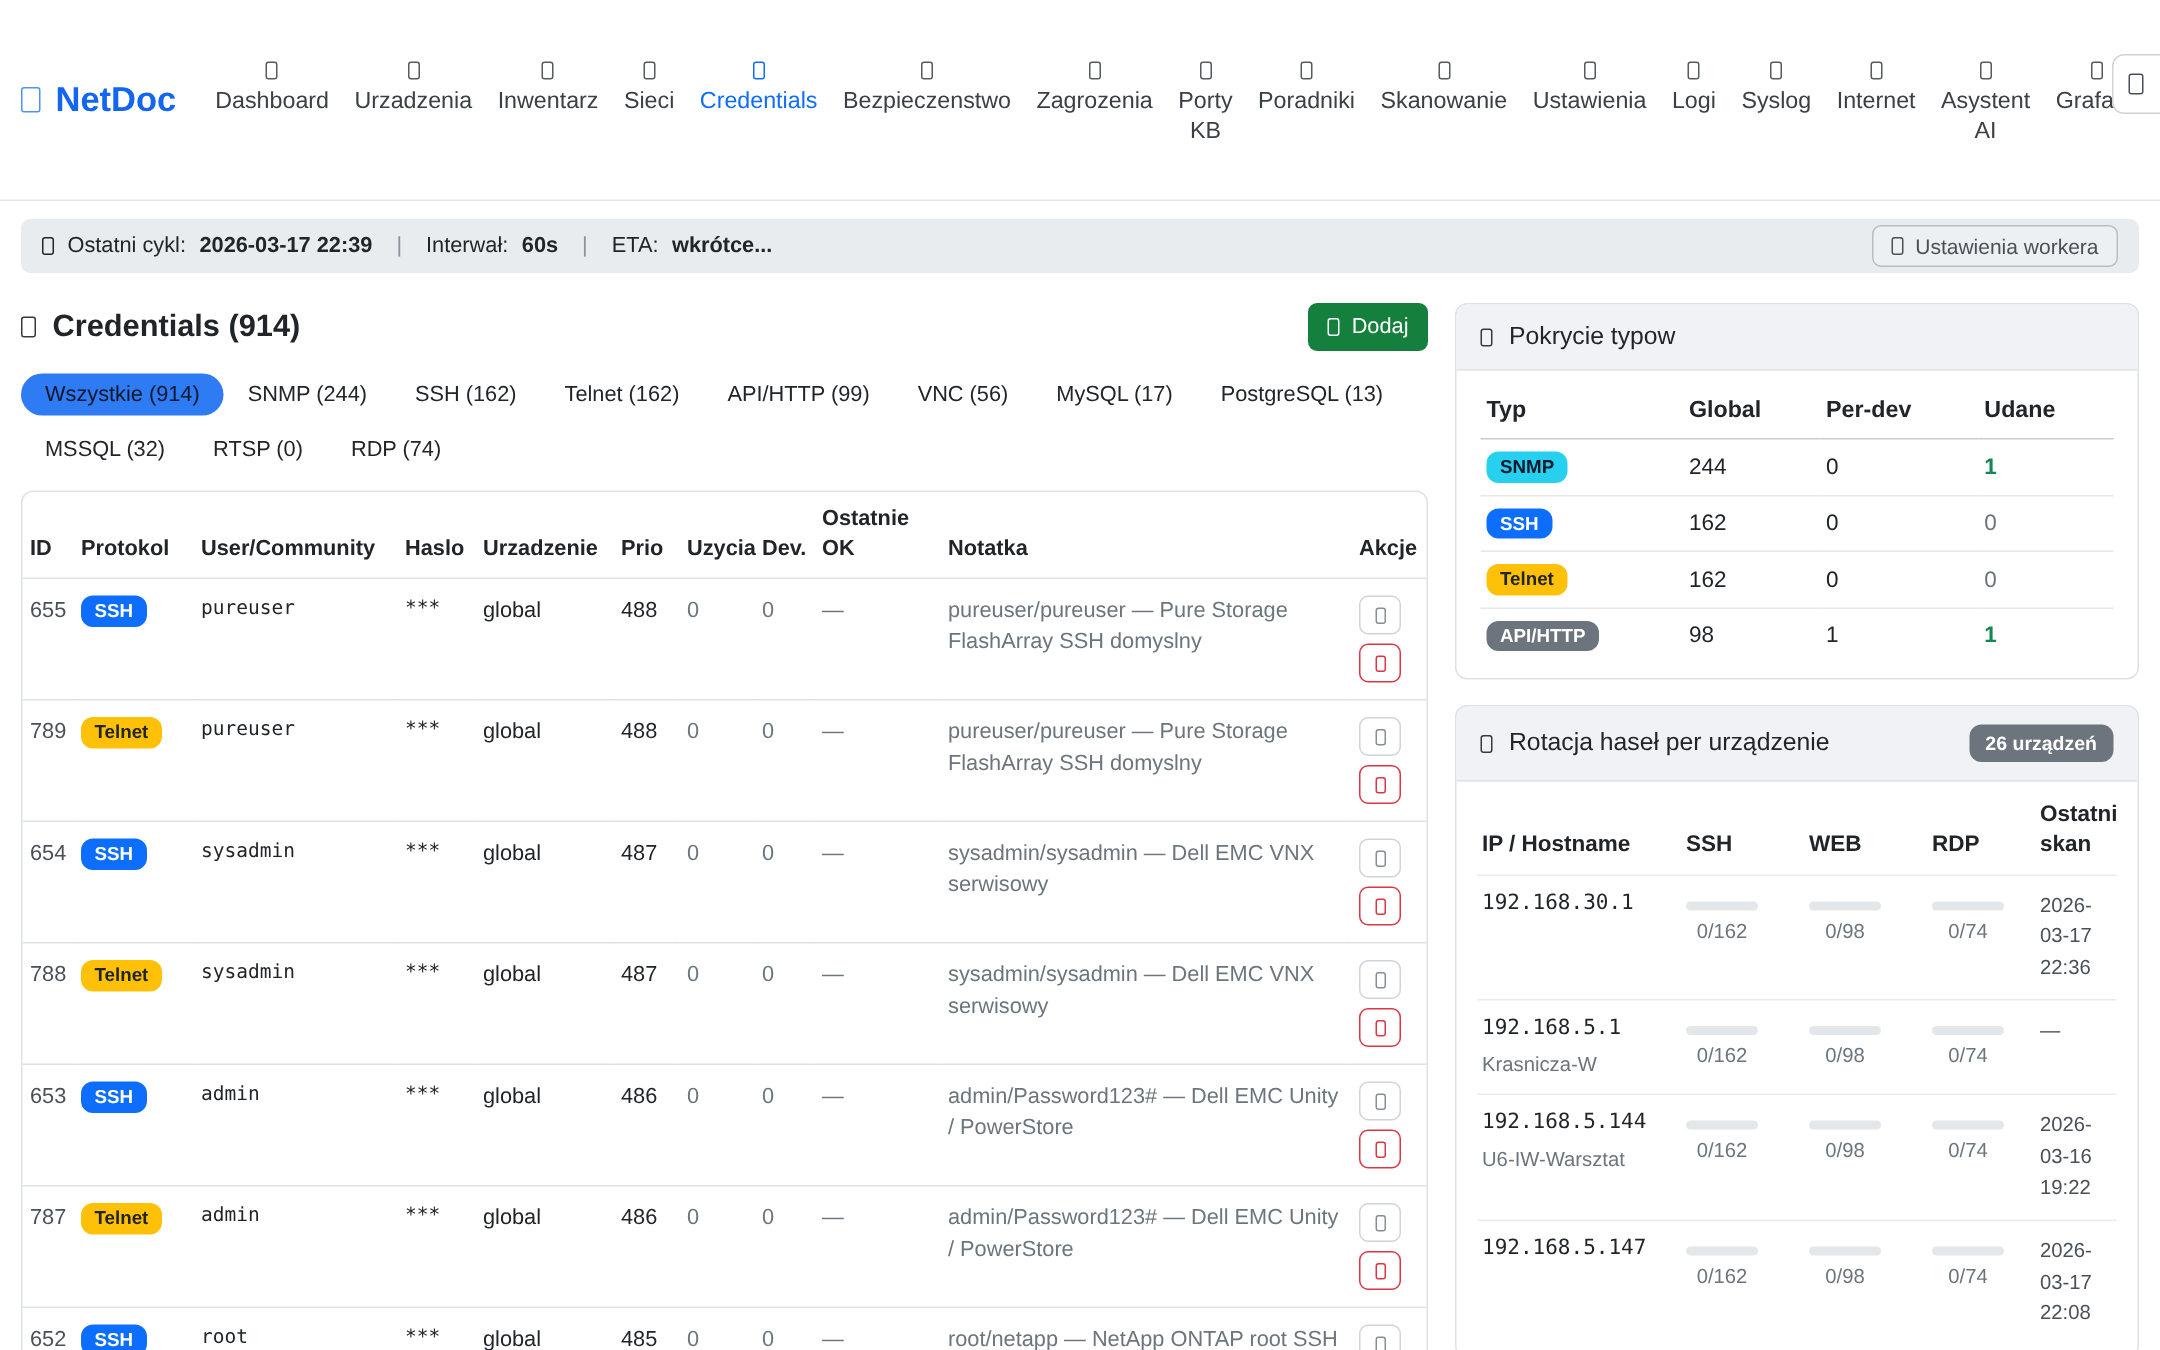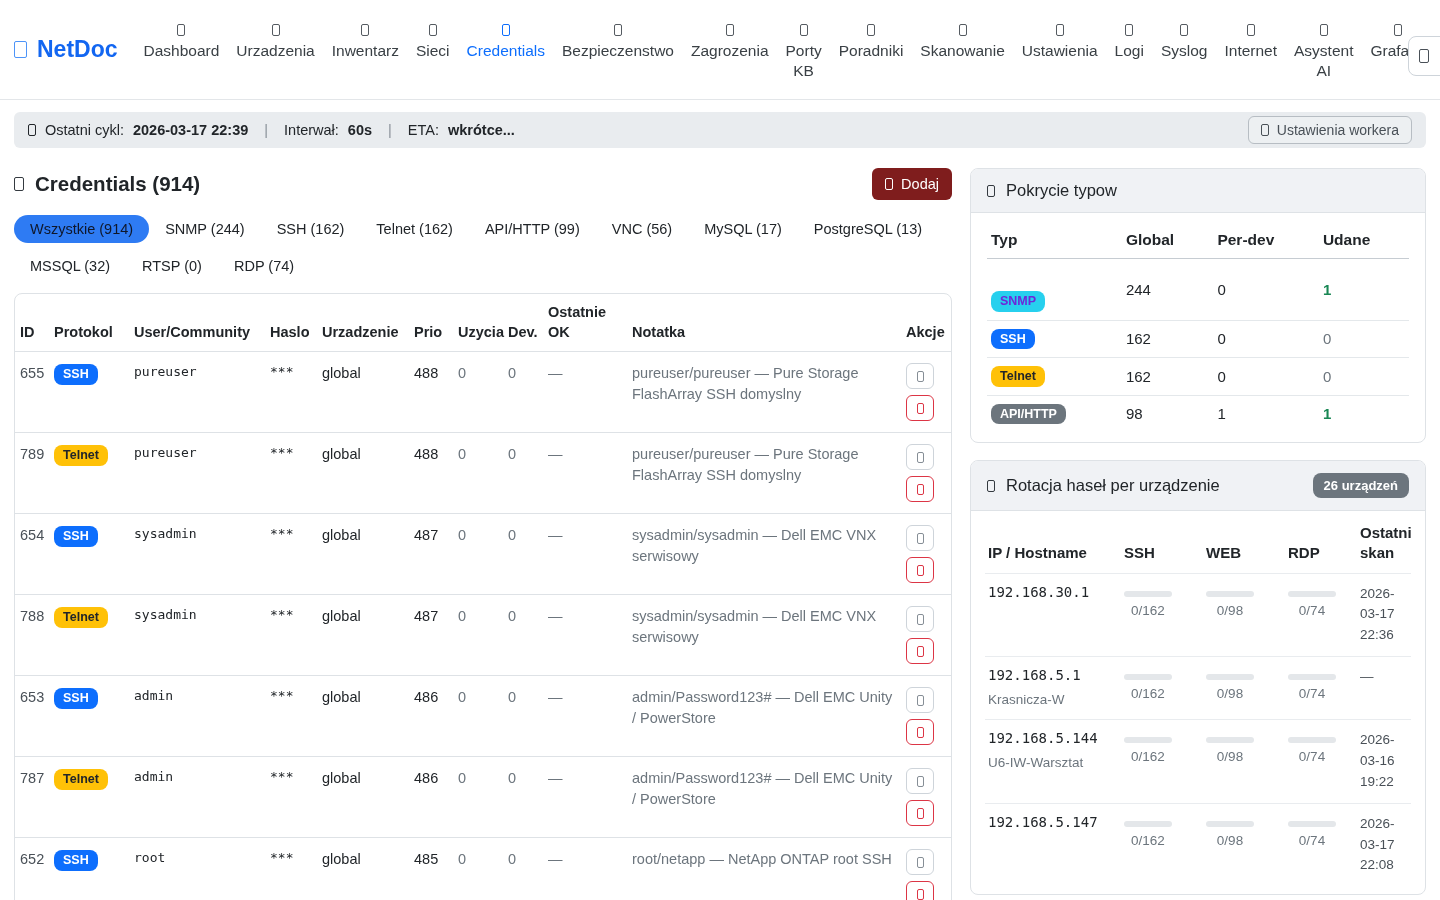--- a/index.html
+++ b/index.html
@@ -4,21 +4,21 @@
 <style>
   * { margin:0; padding:0; box-sizing:border-box; }
   html,body { width:1440px; height:900px; overflow:hidden; background:#fff;
     font-family:"Liberation Sans", sans-serif; color:#212529; }
 
   .tofu { display:inline-block; width:10px; height:14px;
     border:1.6px solid currentColor; border-radius:2px; flex:none; }
   .tofu.sm { width:8px; height:12px; border-width:1.4px; }
 
   
-  .topnav { height:100px; display:flex; align-items:center; padding:0 14px;
+  .topnav { height:134px; display:flex; align-items:center; padding:0 14px;
     border-bottom:1px solid #e3e6e9; background:#fff; position:relative; }
   .brand { display:flex; align-items:center; gap:10px; color:#1266f1;
     font-weight:700; font-size:23px; cursor:pointer; }
   .brand .tofu { color:#4d94f8; width:13px; height:17px; }
   .nav-items { display:flex; margin-left:26px; gap:0 17px; align-items:flex-start; }
   .nav-item { display:flex; flex-direction:column; align-items:center;
     width:min-content; text-align:center; font-size:15.5px; line-height:1.3;
     color:#3a4045; gap:5px; padding-top:6px; cursor:pointer; }
   .nav-item .tofu { color:#555b61; }
   .nav-item.active { color:#0d6efd; }
@@ -39,40 +39,40 @@
 
   
   .main { display:flex; gap:18px; padding:20px 14px 0; align-items:flex-start; }
   .left { width:938px; flex:none; }
   .right { flex:1; min-width:0; }
 
   
   .head-row { display:flex; align-items:center; justify-content:space-between; margin-bottom:15px; }
   .h1 { font-size:20.5px; font-weight:700; display:flex; gap:11px; align-items:center; }
   .h1 .tofu { color:#343a40; }
-  .add-btn { background:#7f1d1d; color:#fff; border:none; border-radius:6px;
+  .add-btn { background:#15803d; color:#fff; border:none; border-radius:6px;
     padding:8px 13px; font-size:14.5px; display:flex; gap:8px; align-items:center; cursor:pointer; }
   .pills { display:flex; flex-wrap:wrap; row-gap:9px; margin-bottom:13px; }
   .pill { padding:6px 16px; border-radius:20px; font-size:14.5px; color:#212529; cursor:pointer; }
   .pill.active { background:#2e7bf3; color:#0f172a; }
 
   
   .tcard { border:1px solid #dee2e6; border-radius:8px; background:#fff; overflow:hidden; }
   table.cred { width:100%; border-collapse:collapse; table-layout:fixed; font-size:14.5px; }
   table.cred th { font-weight:700; text-align:left; padding:9px 5px; vertical-align:bottom; line-height:1.35; }
   table.cred td { padding:11px 5px; border-top:1px solid #dee2e6; vertical-align:top; height:60px; line-height:1.45; }
   .mono { font-family:"DejaVu Sans Mono", monospace; font-size:13px; }
   .c-id { color:#495057; }
   .c-muted { color:#6c757d; }
   .c-note { color:#6c757d; }
   .badge { display:inline-block; border-radius:8px; padding:4px 9px;
     font-size:12.5px; font-weight:700; line-height:1; }
   .badge-ssh { background:#0d6efd; color:#fff; }
   .badge-telnet { background:#ffc107; color:#212529; }
-  .badge-snmp { background:#27d0ee; color:#6d28d9;margin-top:24px; }
+  .badge-snmp { background:#27d0ee; color:#0f172a; }
   .badge-api { background:#6c757d; color:#fff; }
   .act { display:flex; flex-direction:column; gap:6px; align-items:flex-start; }
   .abtn { width:28px; height:26px; border-radius:6px; border:1px solid #ced4da;
     background:#fff; color:#868e96; display:flex; align-items:center;
     justify-content:center; cursor:pointer; }
   .abtn .tofu { width:7px; height:11px; border-width:1.3px; }
   .abtn.danger { border-color:#dc3545; color:#dc3545; }
 
   
   .card { border:1px solid #dee2e6; border-radius:8px; background:#fff;

